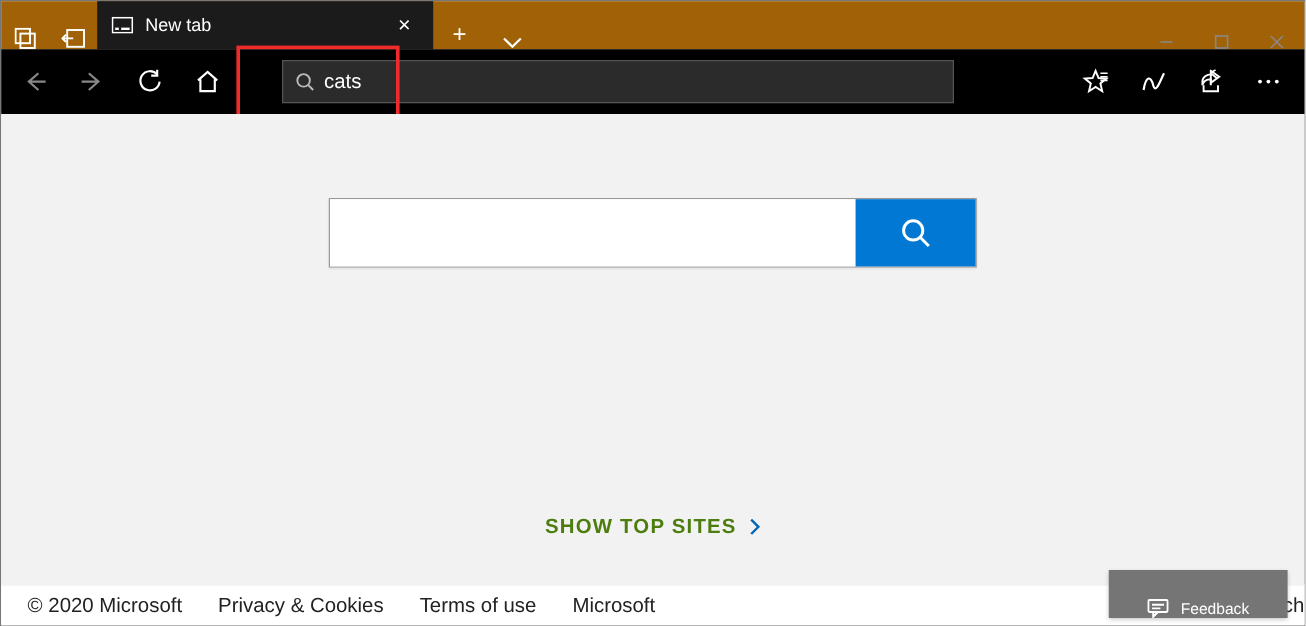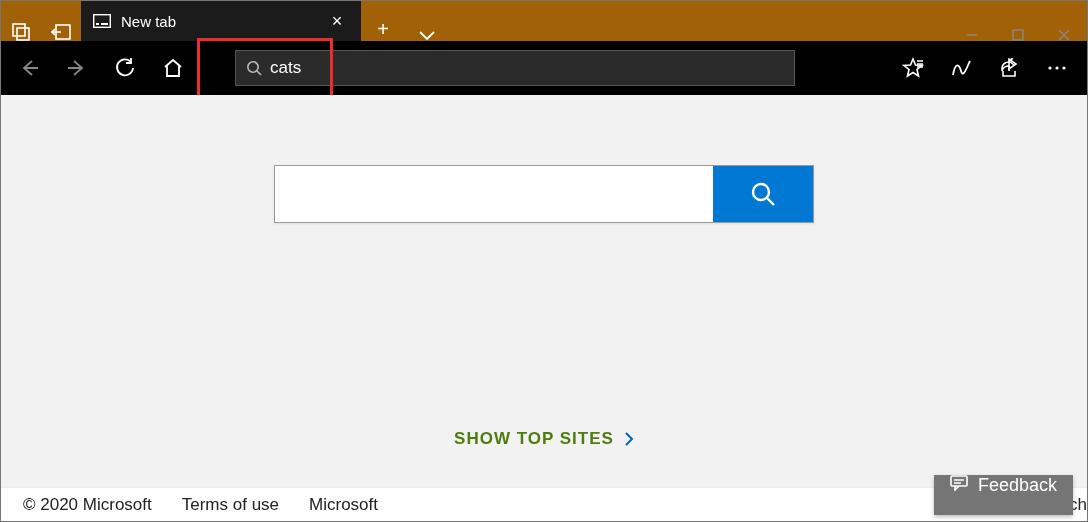--- a/index.html
+++ b/index.html
@@ -34,21 +34,21 @@
 .page { flex:1; background:#f2f2f2; position:relative; display:flex; flex-direction:column; align-items:center; }
 .searchbox { margin-top: 70px; width: 540px; height: 58px; display:flex; border:1px solid #999; box-shadow: 0 1px 2px rgba(0,0,0,0.08); }
 .searchbox input { flex:1; border:none; outline:none; font-size:18px; padding:0 14px; background:#fff; }
 .searchbox .go { width:100px; background:#0078d4; display:flex; align-items:center; justify-content:center; cursor:default; }
 .links-row { position:absolute; bottom:72px; display:flex; gap:56px; font-size:17px; font-weight:600; letter-spacing:1px; color:#0067b8; }
 .links-row a { display:flex; align-items:center; gap:10px; text-decoration:none; color:#4d7c0f; cursor:default; }
 
 
 .footer { position:absolute; bottom:0; left:0; right:0; height:34px; background:#fff; display:flex; align-items:center; gap:30px; padding:0 22px; font-size:17px; color:#222; border-top:1px solid #eee; }
 .footer .cut { position:absolute; right:0; color:#222; }
-.feedback { position:absolute; right:14px; bottom:6px; height:40px; background:#757575; color:#fff; display:flex; align-items:flex-start; gap:10px; padding:0 16px; font-size:18px; cursor:default; box-shadow:0 2px 4px rgba(0,0,0,0.25); }
+.feedback { position:absolute; right:14px; bottom:6px; height:40px; background:#757575; color:#fff; display:flex; align-items:flex-end; gap:10px; padding:0 32px; font-size:13px; cursor:default; box-shadow:0 2px 4px rgba(0,0,0,0.25); }
 </style>
 </head>
 <body>
 
 <div class="window">
 
   <div class="titlebar">
     <div class="titlebar-left">
       <div class="tb-iconbtn">
         <svg width="18" height="18" viewBox="0 0 18 18" fill="none" stroke="#fff" stroke-width="1.6">
@@ -183,20 +183,21 @@
       <a>
         <span>SHOW TOP SITES</span>
         <svg width="10" height="16" viewBox="0 0 10 16" fill="none" stroke="#0067b8" stroke-width="2">
             <path d="M2 2 L8 8 L2 14"></path>
           </svg>
       </a>
     </div>
 
     <div class="footer">
       <span>© 2020 Microsoft</span>
+      <span>Privacy &amp; Cookies</span>
       <span>Terms of use</span>
       <span>Microsoft</span>
       <span class="cut">urch</span>
     </div>
 
     <div class="feedback">
       <svg width="18" height="16" viewBox="0 0 18 16" fill="none" stroke="#fff" stroke-width="1.6">
         <rect x="1" y="1" width="16" height="10" rx="1"></rect>
           <path d="M5 11 L5 15 L9 11"></path>
         <path d="M4 5 H14 M4 8 H11"></path>

